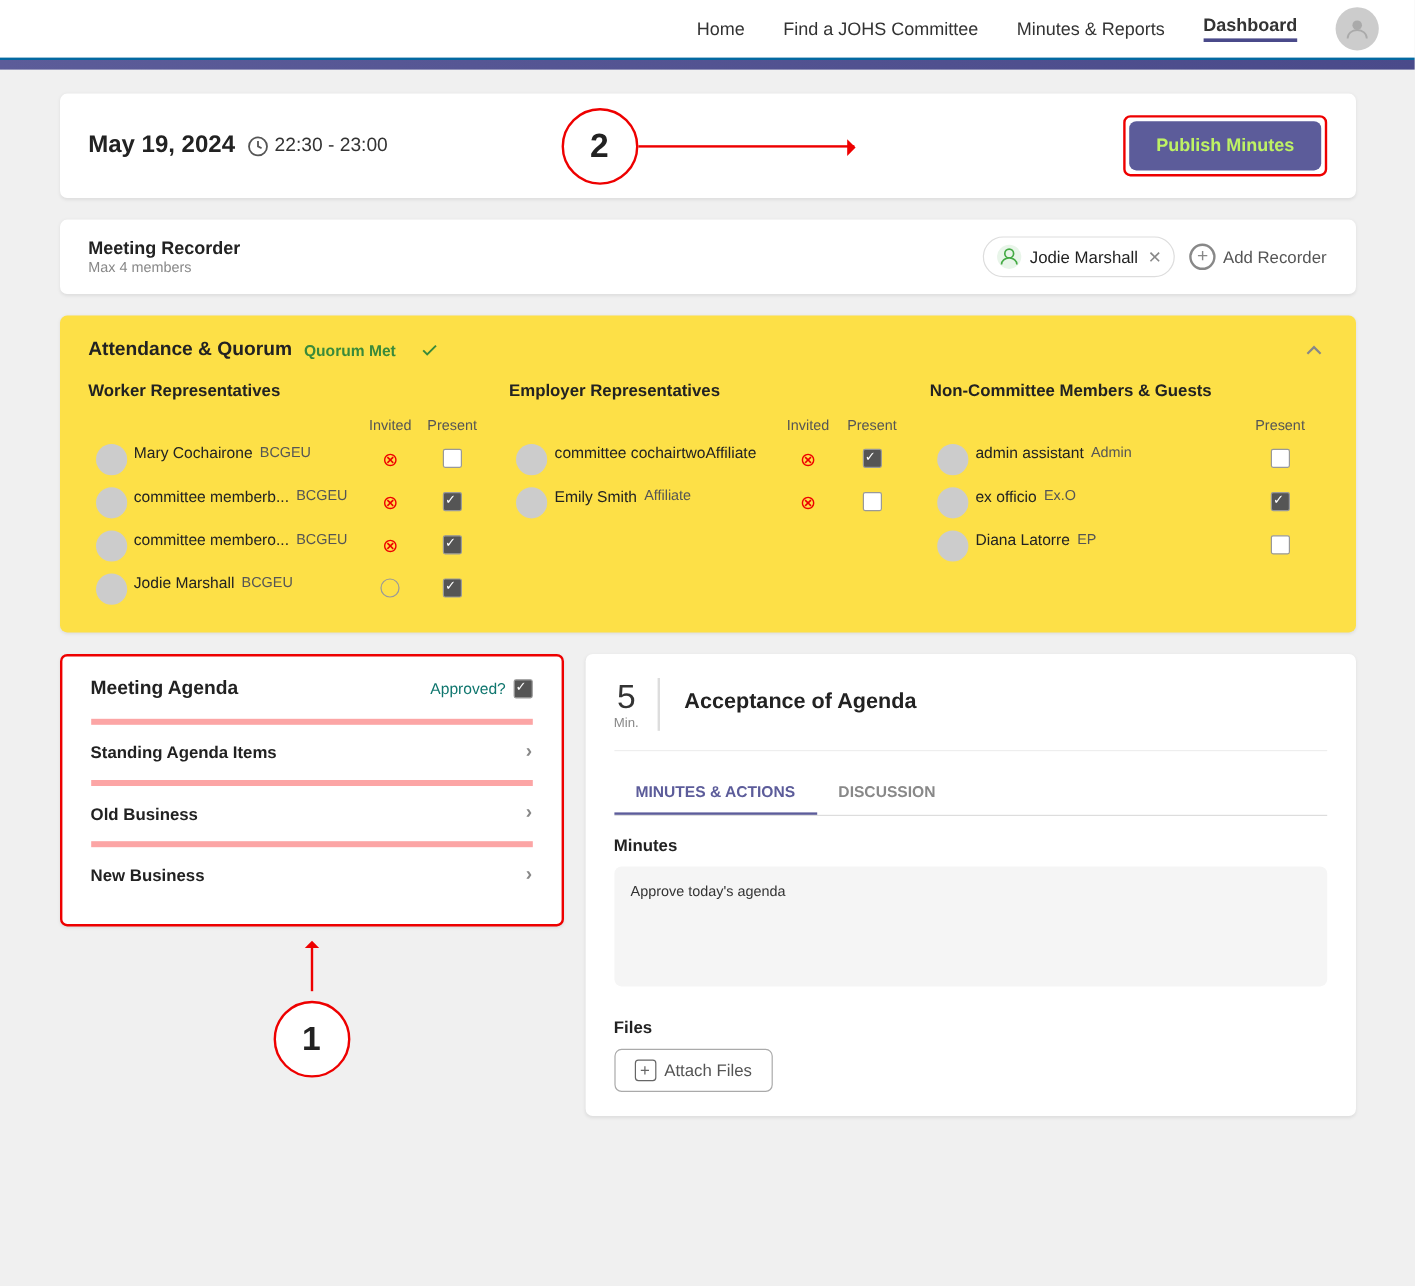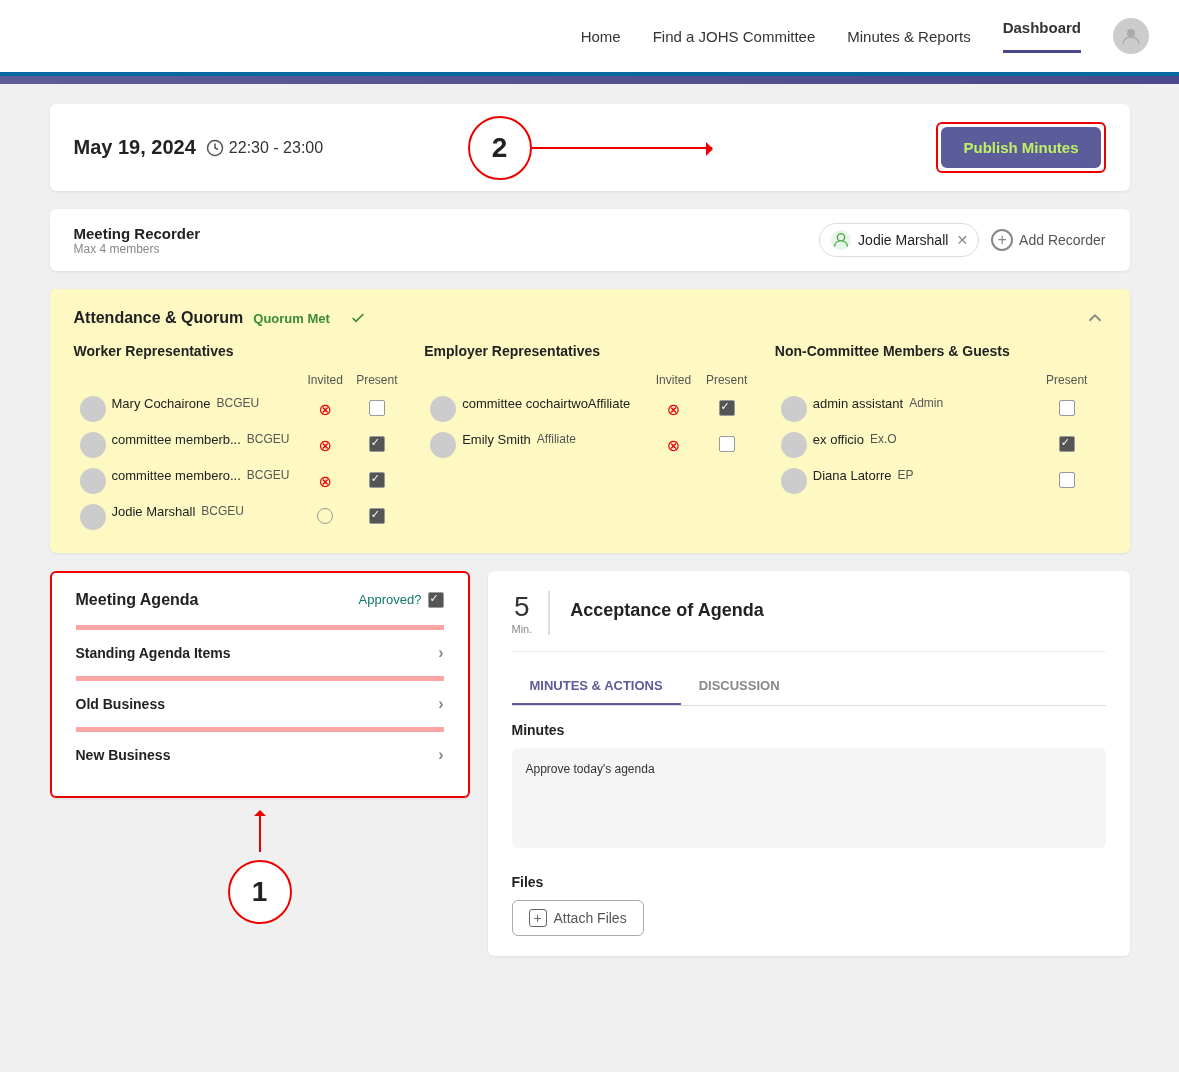--- a/index.html
+++ b/index.html
@@ -1,21 +1,21 @@
 <!DOCTYPE html>
 <html><head>
   <meta charset="utf-8">
   <style>
     * { box-sizing: border-box; margin: 0; padding: 0; }
     body { font-family: -apple-system, BlinkMacSystemFont, 'Segoe UI', sans-serif; background: #f0f0f0; color: #222; font-size: 14px; }
 
     
-    .nav { background: #fff; display: flex; align-items: center; justify-content: flex-end; padding: 0 30px; height: 76px; border-bottom: 4px solid #0369a1; gap: 32px; }
+    .nav { background: #fff; display: flex; align-items: center; justify-content: flex-end; padding: 0 30px; height: 50px; border-bottom: 2px solid #0369a1; gap: 32px; }
     .nav-link { color: #333; text-decoration: none; font-size: 15px; }
-    .nav-link.active { font-weight: 700; border-bottom: 3px solid #4a4a8a; padding-bottom: 14px; }
+    .nav-link.active { font-weight: 700; border-bottom: 3px solid #4a4a8a; padding-bottom: 2px; }
     .nav-avatar { width: 36px; height: 36px; border-radius: 50%; background: #ccc; display: flex; align-items: center; justify-content: center; }
 
     
     .top-bar { height: 8px; background: linear-gradient(to right, #5c5c99, #4a4a8a); }
 
     
     .main-content { padding: 20px 30px; max-width: 1140px; margin: 0 auto; }
 
     
     .header-row { background: #fff; padding: 18px 24px; border-radius: 6px; display: flex; align-items: center; justify-content: space-between; margin-bottom: 18px; box-shadow: 0 1px 3px rgba(0,0,0,0.08); position: relative; }
@@ -28,21 +28,21 @@
     
     .recorder-row { background: #fff; padding: 14px 24px; border-radius: 6px; display: flex; align-items: center; justify-content: space-between; margin-bottom: 18px; box-shadow: 0 1px 3px rgba(0,0,0,0.08); }
     .recorder-title { font-weight: 700; font-size: 15px; }
     .recorder-sub { font-size: 12px; color: #888; }
     .recorder-right { display: flex; align-items: center; gap: 12px; }
     .recorder-chip { display: flex; align-items: center; gap: 6px; border: 1px solid #ddd; border-radius: 20px; padding: 5px 10px; font-size: 14px; }
     .recorder-chip .close-x { color: #888; cursor: pointer; margin-left: 2px; }
     .add-recorder-btn { display: flex; align-items: center; gap: 6px; cursor: pointer; color: #555; font-size: 14px; border: none; background: none; }
 
     
-    .attendance-card { background: #fef9c3; border-radius: 6px; padding: 18px 24px; margin-bottom: 18px; box-shadow: 0 1px 3px rgba(0,0,0,0.08); }
+    .attendance-card { background: #fde047; border-radius: 6px; padding: 18px 24px; margin-bottom: 18px; box-shadow: 0 1px 3px rgba(0,0,0,0.08); }
     .attendance-header { display: flex; align-items: center; justify-content: space-between; margin-bottom: 14px; }
     .attendance-title { font-size: 16px; font-weight: 700; display: flex; align-items: center; gap: 10px; }
     .quorum-badge { color: #3a8a3a; font-weight: 600; font-size: 13px; display: flex; align-items: center; gap: 20px; }
     .att-grid { display: grid; grid-template-columns: 1fr 1fr 1fr; gap: 0 20px; }
     .att-col-title { font-weight: 700; font-size: 14px; margin-bottom: 10px; }
     .att-table { width: 100%; border-collapse: collapse; }
     .att-table th { font-size: 12px; color: #555; text-align: center; font-weight: 500; padding: 4px 6px; }
     .att-table th:first-child { text-align: left; }
     .att-table td { padding: 5px 6px; font-size: 13px; vertical-align: middle; }
     .att-table td:first-child { display: flex; gap: 6px; }

